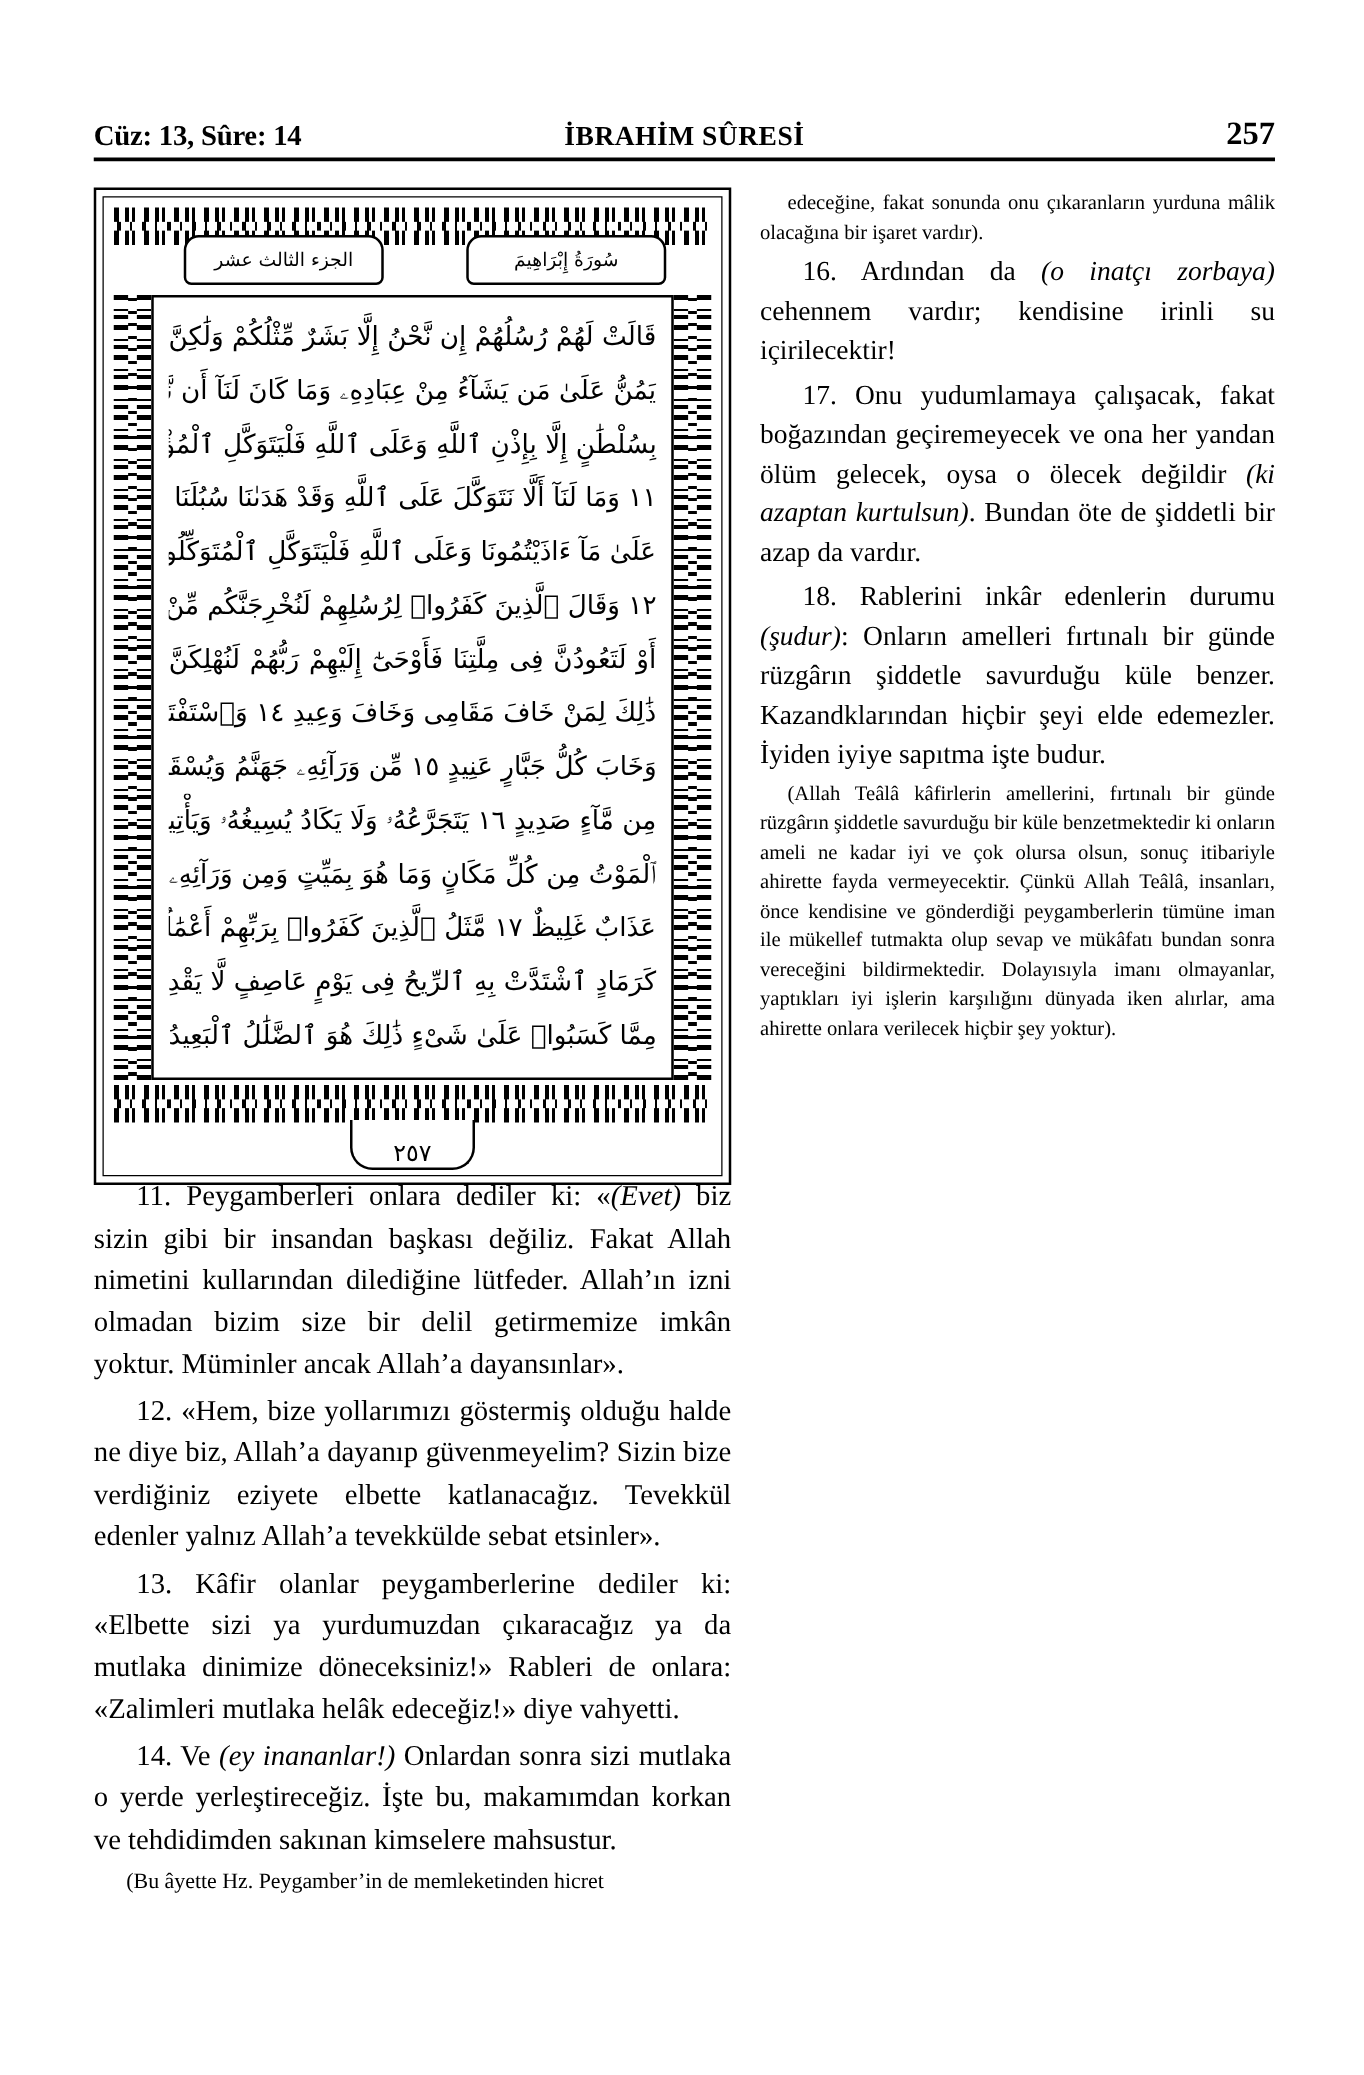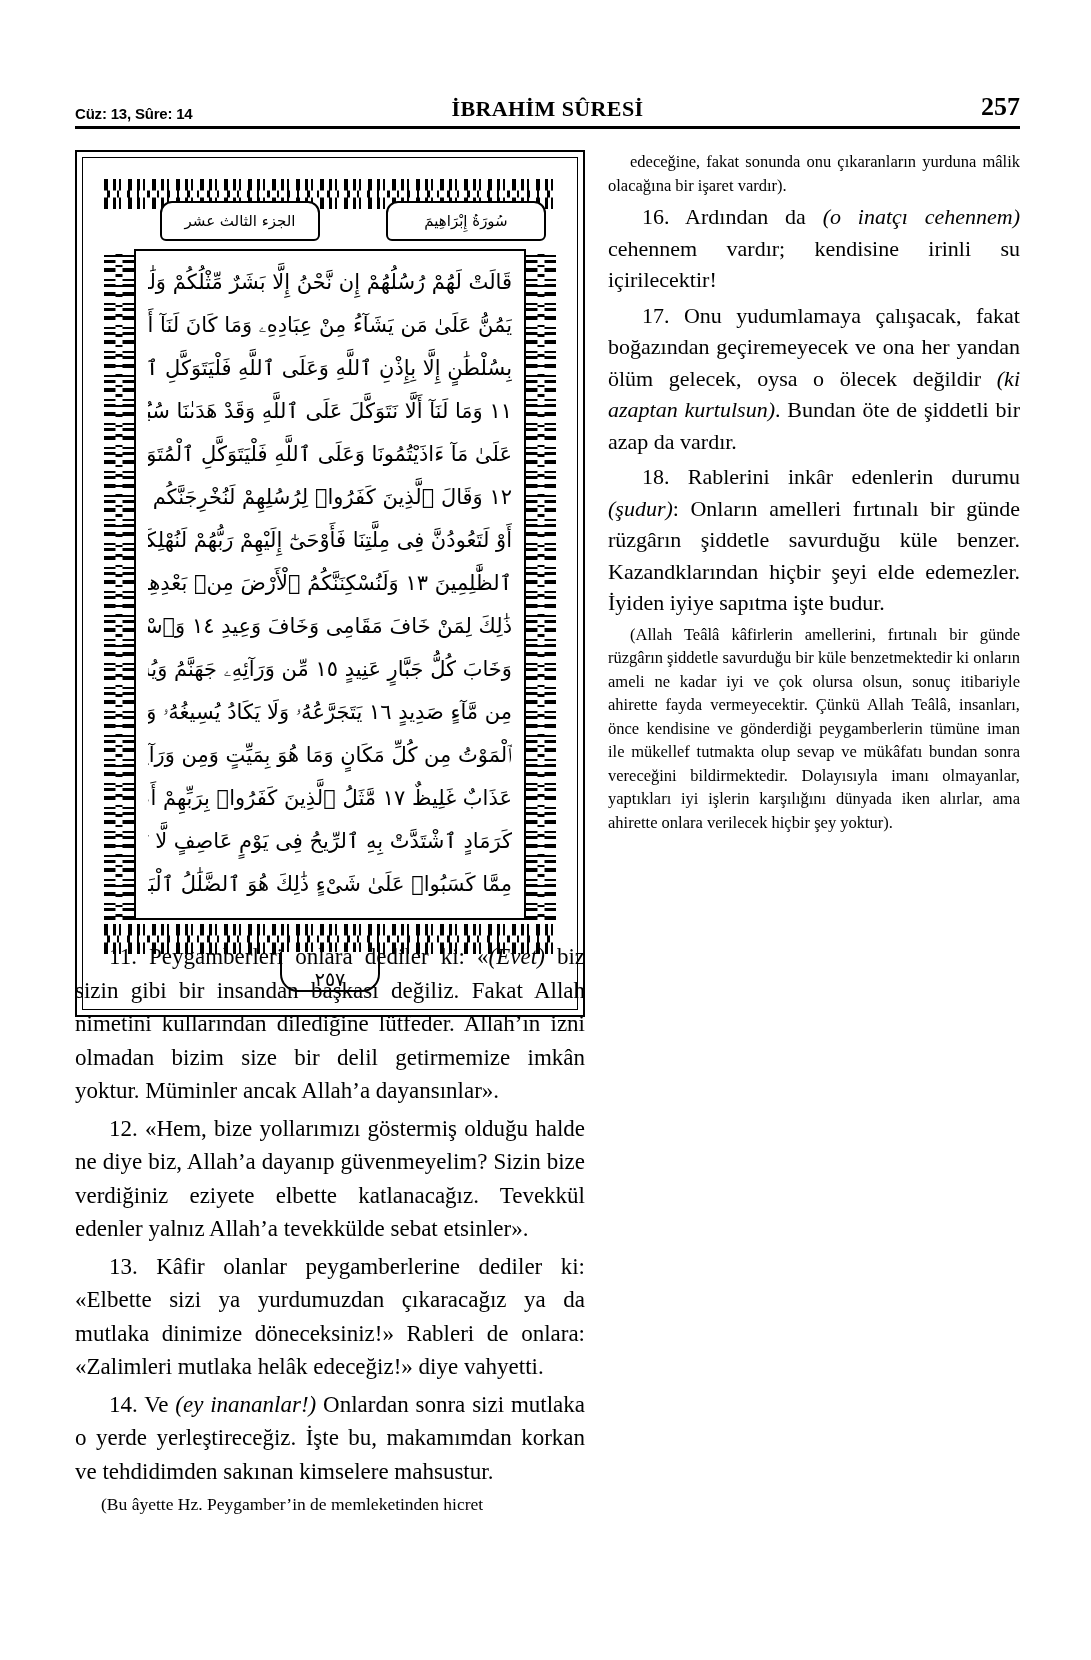--- a/index.html
+++ b/index.html
@@ -27,23 +27,23 @@
     position: absolute;
     left: 75px;
     top: 88px;
     width: 945px;
     height: 34px;
     display: flex;
     align-items: flex-end;
     justify-content: space-between;
   }
   .rh-left {
-    font-family: Liberation Sans, sans-serif;
+    font-family: Liberation Serif, serif;
     font-weight: bold;
-    font-size: 15px;
+    font-size: 23px;
     letter-spacing: -0.2px;
     white-space: nowrap;
   }
   .rh-center {
     font-family: "Liberation Serif", serif;
     font-weight: bold;
     font-size: 22px;
     letter-spacing: 0.4px;
     position: absolute;
     left: 0;
@@ -91,21 +91,21 @@
   .quran-frame {
     position: relative;
     width: 510px;
     box-sizing: border-box;
     border: 2px solid #000;
     padding: 5px;
     background: #fff;
   }
   .quran-frame-inner {
     border: 1px solid #000;
-    padding: 21px;
+    padding: 8px;
   }
   .orn-band {
     position: relative;
     height: 30px;
     background:
       repeating-linear-gradient(90deg,
         #000 0px, #000 4px,
         #fff 4px, #fff 9px,
         #000 9px, #000 12px,
         #fff 12px, #fff 15px,
@@ -297,21 +297,20 @@
             <div class="orn-side left"></div>
             <div class="orn-side right"></div>
             <div class="quran-text-box">
               <div class="ayah-line">قَالَتْ لَهُمْ رُسُلُهُمْ إِن نَّحْنُ إِلَّا بَشَرٌ مِّثْلُكُمْ وَلَٰكِنَّ ٱللَّهَ</div>
               <div class="ayah-line">يَمُنُّ عَلَىٰ مَن يَشَآءُ مِنْ عِبَادِهِۦ وَمَا كَانَ لَنَآ أَن نَّأْتِيَكُم</div>
               <div class="ayah-line">بِسُلْطَٰنٍ إِلَّا بِإِذْنِ ٱللَّهِ وَعَلَى ٱللَّهِ فَلْيَتَوَكَّلِ ٱلْمُؤْمِنُونَ</div>
               <div class="ayah-line">١١ وَمَا لَنَآ أَلَّا نَتَوَكَّلَ عَلَى ٱللَّهِ وَقَدْ هَدَىٰنَا سُبُلَنَا وَلَنَصْبِرَنَّ</div>
               <div class="ayah-line">عَلَىٰ مَآ ءَاذَيْتُمُونَا وَعَلَى ٱللَّهِ فَلْيَتَوَكَّلِ ٱلْمُتَوَكِّلُونَ</div>
               <div class="ayah-line">١٢ وَقَالَ ٱلَّذِينَ كَفَرُوا۟ لِرُسُلِهِمْ لَنُخْرِجَنَّكُم مِّنْ أَرْضِنَآ</div>
               <div class="ayah-line">أَوْ لَتَعُودُنَّ فِى مِلَّتِنَا فَأَوْحَىٰٓ إِلَيْهِمْ رَبُّهُمْ لَنُهْلِكَنَّ</div>
-              <div class="ayah-line">ٱلظَّٰلِمِينَ ١٣ وَلَنُسْكِنَنَّكُمُ ٱلْأَرْضَ مِنۢ بَعْدِهِمْ</div>
               <div class="ayah-line">ذَٰلِكَ لِمَنْ خَافَ مَقَامِى وَخَافَ وَعِيدِ ١٤ وَٱسْتَفْتَحُوا۟</div>
               <div class="ayah-line">وَخَابَ كُلُّ جَبَّارٍ عَنِيدٍ ١٥ مِّن وَرَآئِهِۦ جَهَنَّمُ وَيُسْقَىٰ</div>
               <div class="ayah-line">مِن مَّآءٍ صَدِيدٍ ١٦ يَتَجَرَّعُهُۥ وَلَا يَكَادُ يُسِيغُهُۥ وَيَأْتِيهِ</div>
               <div class="ayah-line">ٱلْمَوْتُ مِن كُلِّ مَكَانٍ وَمَا هُوَ بِمَيِّتٍ وَمِن وَرَآئِهِۦ</div>
               <div class="ayah-line">عَذَابٌ غَلِيظٌ ١٧ مَّثَلُ ٱلَّذِينَ كَفَرُوا۟ بِرَبِّهِمْ أَعْمَٰلُهُمْ</div>
               <div class="ayah-line">كَرَمَادٍ ٱشْتَدَّتْ بِهِ ٱلرِّيحُ فِى يَوْمٍ عَاصِفٍ لَّا يَقْدِرُونَ</div>
               <div class="ayah-line">مِمَّا كَسَبُوا۟ عَلَىٰ شَىْءٍ ذَٰلِكَ هُوَ ٱلضَّلَٰلُ ٱلْبَعِيدُ ١٨</div>
             </div>
           </div>
 
@@ -329,20 +328,20 @@
           <div class="tr-para"><span>11. Peygamberleri onlara dediler ki: «</span><i>(Evet)</i><span> biz sizin gibi bir insandan başkası değiliz. Fakat Allah nimetini kullarından dilediğine lütfeder. Allah’ın izni olmadan bizim size bir delil getirmemize imkân yoktur. Müminler ancak Allah’a dayansınlar».</span></div>
           <div class="tr-para"><span>12. «Hem, bize yollarımızı göstermiş olduğu halde ne diye biz, Allah’a dayanıp güvenmeyelim? Sizin bize verdiğiniz eziyete elbette katlanacağız. Tevekkül edenler yalnız Allah’a tevekkülde sebat etsinler».</span></div>
           <div class="tr-para"><span>13. Kâfir olanlar peygamberlerine dediler ki: «Elbette sizi ya yurdumuzdan çıkaracağız ya da mutlaka dinimize döneceksiniz!» Rableri de onlara: «Zalimleri mutlaka helâk edeceğiz!» diye vahyetti.</span></div>
           <div class="tr-para"><span>14. Ve </span><i>(ey inananlar!)</i><span> Onlardan sonra sizi mutlaka o yerde yerleştireceğiz. İşte bu, makamımdan korkan ve tehdidimden sakınan kimselere mahsustur.</span></div>
           <div class="tr-para note"><span>(Bu âyette Hz. Peygamber’in de memleketinden hicret</span></div>
         </div>
     </div>
 
     <div class="col-right" id="right-text-block">
         <div class="tr-para small"><span>edeceğine, fakat sonunda onu çıkaranların yurduna mâlik olacağına bir işaret vardır).</span></div>
-        <div class="tr-para"><span>16. Ardından da </span><i>(o inatçı cehennem)</i><span> cehennem vardır; kendisine irinli su içirilecektir!</span></div>
+        <div class="tr-para"><span>16. Ardından da </span><i>(o inatçı zorbaya)</i><span> cehennem vardır; kendisine irinli su içirilecektir!</span></div>
         <div class="tr-para"><span>17. Onu yudumlamaya çalışacak, fakat boğazından geçiremeyecek ve ona her yandan ölüm gelecek, oysa o ölecek değildir </span><i>(ki azaptan kurtulsun)</i><span>. Bundan öte de şiddetli bir azap da vardır.</span></div>
         <div class="tr-para"><span>18. Rablerini inkâr edenlerin durumu </span><i>(şudur)</i><span>: Onların amelleri fırtınalı bir günde rüzgârın şiddetle savurduğu küle benzer. Kazandklarından hiçbir şeyi elde edemezler. İyiden iyiye sapıtma işte budur.</span></div>
         <div class="tr-para small"><span>(Allah Teâlâ kâfirlerin amellerini, fırtınalı bir günde rüzgârın şiddetle savurduğu bir küle benzetmektedir ki onların ameli ne kadar iyi ve çok olursa olsun, sonuç itibariyle ahirette fayda vermeyecektir. Çünkü Allah Teâlâ, insanları, önce kendisine ve gönderdiği peygamberlerin tümüne iman ile mükellef tutmakta olup sevap ve mükâfatı bundan sonra vereceğini bildirmektedir. Dolayısıyla imanı olmayanlar, yaptıkları iyi işlerin karşılığını dünyada iken alırlar, ama ahirette onlara verilecek hiçbir şey yoktur).</span></div>
       </div>
 
   </div>
 </div>
 
 </body></html>

